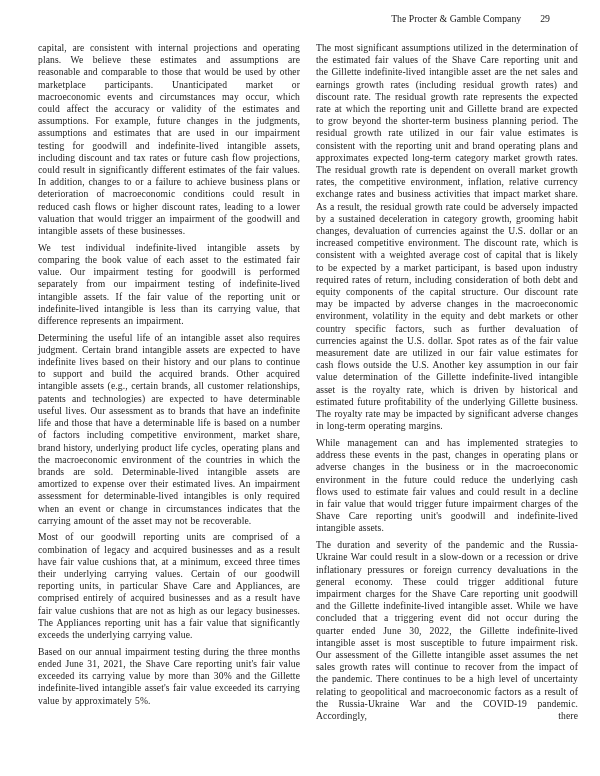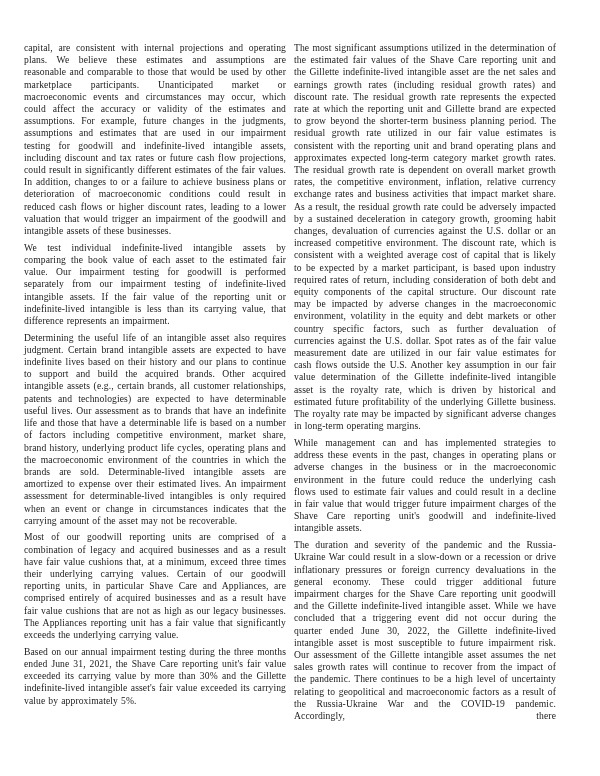--- a/index.html
+++ b/index.html
@@ -28,24 +28,24 @@
     line-height: 12px;
     white-space: nowrap;
   }
   .page-header .page-num {
     display: inline-block;
     margin-left: 19px;
   }
   .columns {
     position: absolute;
     top: 42px;
-    left: 24px;
+    left: 38px;
     width: 532px;
     display: flex;
-    gap: 8px;
+    gap: 16px;
   }
   .col {
     width: 262px;
     flex: 0 0 262px;
   }
   .col p {
     margin: 0 0 4.5px 0;
     font-size: 9.6px;
     line-height: 12.2px;
     text-align: justify;
@@ -58,20 +58,23 @@
   
   .col.right p:last-child {
     text-align-last: justify;
   }
 </style>
 </head>
 <body>
 
 <div class="page">
 
+  <div class="page-header">
+    <span>The Procter &amp; Gamble Company</span><span class="page-num">29</span>
+  </div>
 
   <div class="columns">
     <div class="col left">
         <p>capital, are consistent with internal projections and operating plans.  We believe these estimates and assumptions are reasonable and comparable to those that would be used by other marketplace participants.  Unanticipated market or macroeconomic events and circumstances may occur, which could affect the accuracy or validity of the estimates and assumptions.  For example, future changes in the judgments, assumptions and estimates that are used in our impairment testing for goodwill and indefinite-lived intangible assets, including discount and tax rates or future cash flow projections, could result in significantly different estimates of the fair values.  In addition, changes to or a failure to achieve business plans or deterioration of macroeconomic conditions could result in reduced cash flows or higher discount rates, leading to a lower valuation that would trigger an impairment of the goodwill and intangible assets of these businesses.</p>
         <p>We test individual indefinite-lived intangible assets by comparing the book value of each asset to the estimated fair value.  Our impairment testing for goodwill is performed separately from our impairment testing of indefinite-lived intangible assets.  If the fair value of the reporting unit or indefinite-lived intangible is less than its carrying value, that difference represents an impairment.</p>
         <p>Determining the useful life of an intangible asset also requires judgment.  Certain brand intangible assets are expected to have indefinite lives based on their history and our plans to continue to support and build the acquired brands.  Other acquired intangible assets (e.g., certain brands, all customer relationships, patents and technologies) are expected to have determinable useful lives.  Our assessment as to brands that have an indefinite life and those that have a determinable life is based on a number of factors including competitive environment, market share, brand history, underlying product life cycles, operating plans and the macroeconomic environment of the countries in which the brands are sold.  Determinable-lived intangible assets are amortized to expense over their estimated lives.  An impairment assessment for determinable-lived intangibles is only required when an event or change in circumstances indicates that the carrying amount of the asset may not be recoverable.</p>
         <p>Most of our goodwill reporting units are comprised of a combination of legacy and acquired businesses and as a result have fair value cushions that, at a minimum, exceed three times their underlying carrying values.  Certain of our goodwill reporting units, in particular Shave Care and Appliances, are comprised entirely of acquired businesses and as a result have fair value cushions that are not as high as our legacy businesses.  The Appliances reporting unit has a fair value that significantly exceeds the underlying carrying value.</p>
         <p>Based on our annual impairment testing during the three months ended June 31, 2021, the Shave Care reporting unit's fair value exceeded its carrying value by more than 30% and the Gillette indefinite-lived intangible asset's fair value exceeded its carrying value by approximately 5%.</p>
       </div>
     <div class="col right">

